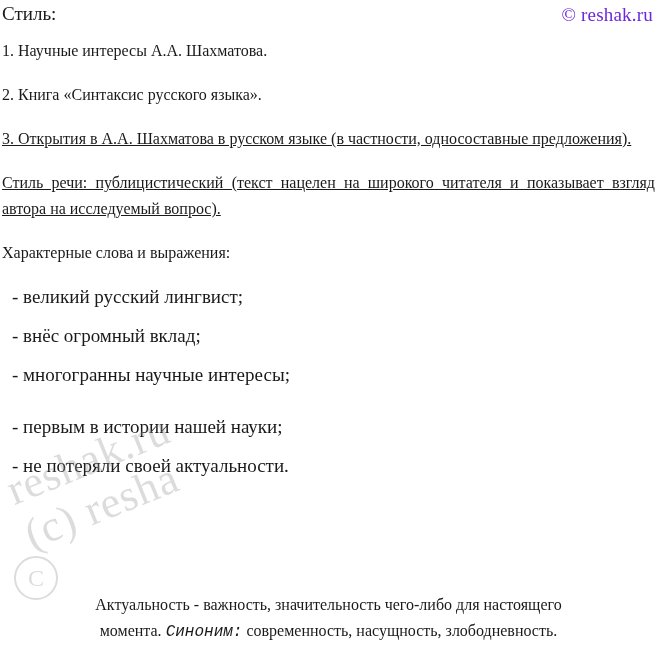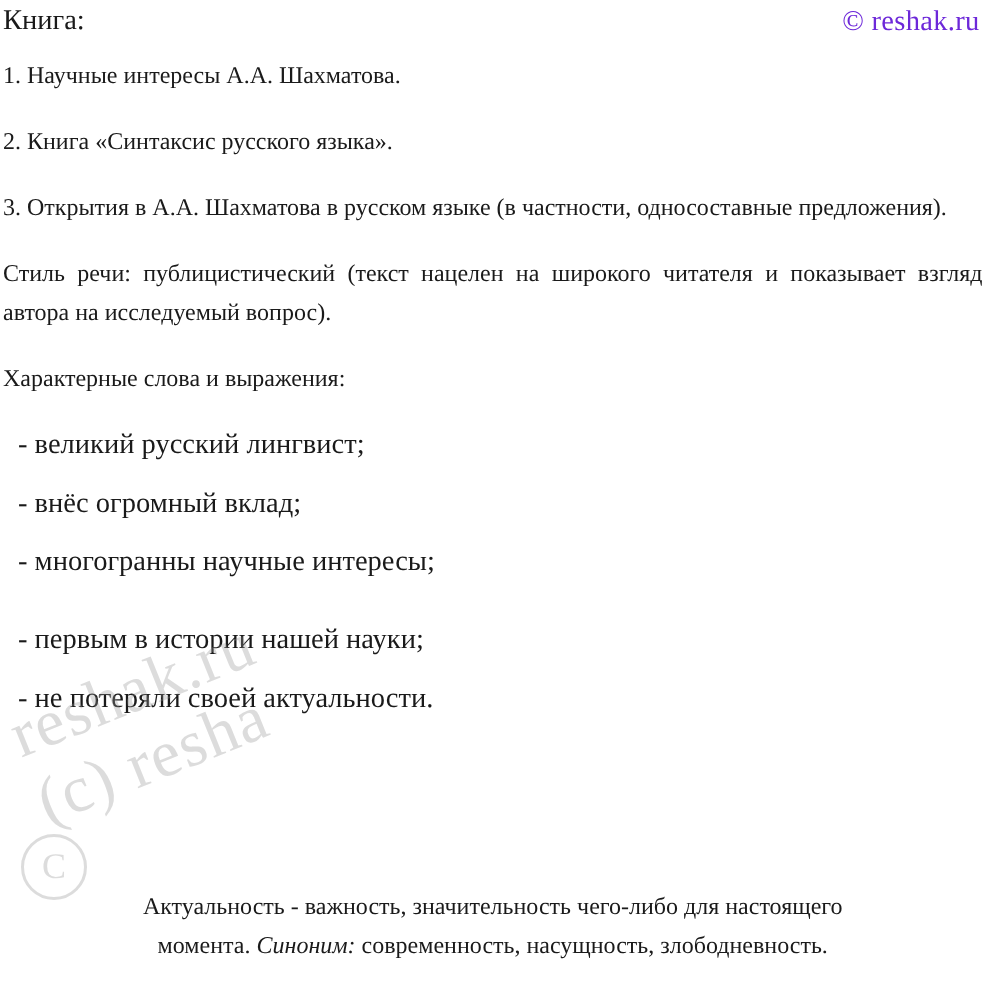--- a/index.html
+++ b/index.html
@@ -48,30 +48,32 @@
   }
   .body-block {
     position: absolute;
     left: 2px;
     top: 38px;
     width: 653px;
   }
   .justified {
     text-align: justify;
     text-align-last: left;
+    text-decoration: underline;
   }
   .gap-sm { height: 18px; }
   .gap-xs { height: 13px; }
   .listitem {
     font-size: 19px;
     line-height: 26px;
     padding-left: 10px;
   }
   em.syn {
     font-style: italic;
+    font-family: Liberation Mono, monospace;
   }
   
   .wm-diag {
     position: absolute;
     left: 0;
     top: 470px;
     width: 330px;
     height: 140px;
     transform: rotate(-22deg);
     transform-origin: 0 0;
@@ -117,21 +119,21 @@
   }
   .nowrapline { white-space: nowrap; }
 </style>
 </head>
 <body>
 
 <div class="page">
 
   <div class="watermark-top">© reshak.ru</div>
 
-  <div class="plan-label">Книга:</div>
+  <div class="plan-label">Стиль:</div>
 
   <div class="body-block">
 
     <div class="para">1. Научные интересы А.А. Шахматова.</div>
     <div class="gap-sm"></div>
 
     <div class="para">2. Книга «Синтаксис русского языка».</div>
     <div class="gap-sm"></div>
 
     <div class="para justified">3. Открытия в А.А. Шахматова в русском языке (в частности, односоставные предложения).</div>

